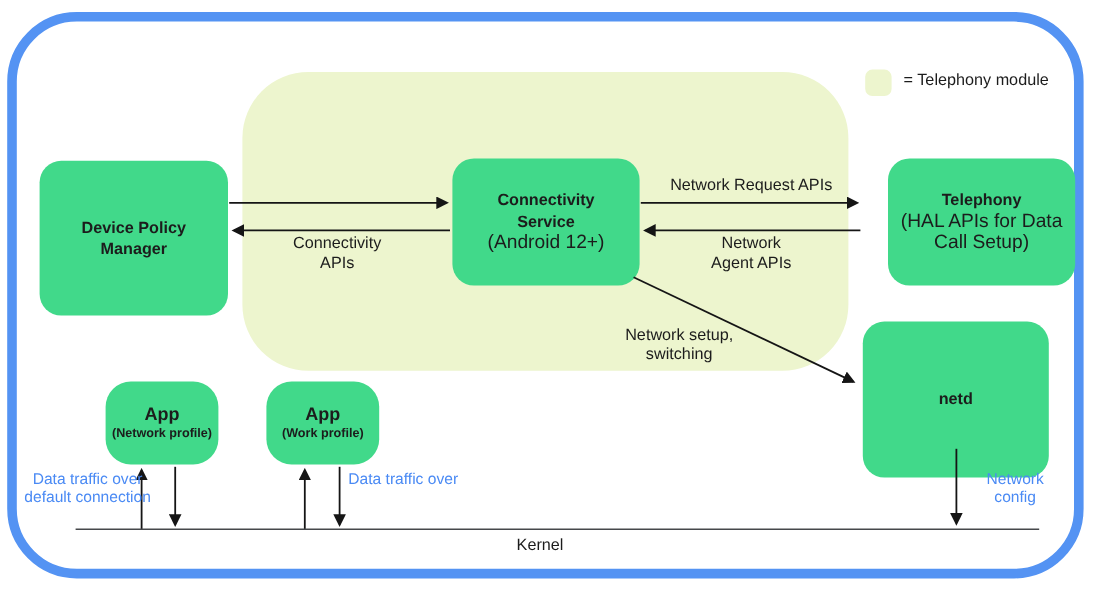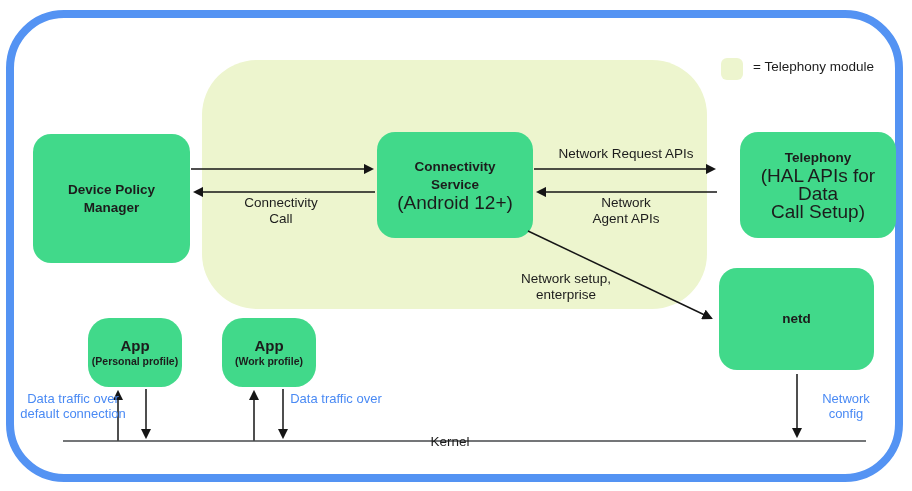--- a/index.html
+++ b/index.html
@@ -14,44 +14,44 @@
   .module-region{
     position:absolute;left:202px;top:60px;width:505px;height:249px;
     background:var(--module-bg,#edf5ce);border-radius:55px;
   }
   .node{
     position:absolute;background:var(--node-green,#41d98a);border-radius:18px;
     display:flex;flex-direction:column;align-items:center;justify-content:center;
     text-align:center;
   }
   .node .t{font-weight:bold;font-size:13.5px;line-height:18px;display:block;}
-  .node .s{font-weight:normal;font-size:19px;line-height:18px;display:block;}
+  .node .s{font-weight:normal;font-size:16px;line-height:18px;display:block;}
   .node.app{border-radius:21px;}
   .node.app .t{font-size:15px;line-height:17px;}
   .node.app .s{font-weight:bold;font-size:10.5px;line-height:14px;}
   #node-dpm{left:33px;top:134px;width:157px;height:129px;}
   #node-connectivity{left:377px;top:132px;width:156px;height:106px;}
   #node-telephony{left:740px;top:132px;width:156px;height:106px;}
-  #node-netd{left:719px;top:268px;width:155px;height:102px;}
+  #node-netd{left:719px;top:268px;width:155px;height:130px;}
   #node-app-personal{left:88px;top:318px;width:94px;height:69px;}
   #node-app-work{left:222px;top:318px;width:94px;height:69px;}
   .lbl{
     position:absolute;transform:translateX(-50%);text-align:center;
     font-size:13.5px;line-height:15.5px;white-space:nowrap;
   }
   .lbl span{display:block;}
   .lbl.blue{color:var(--label-blue,#4a8af4);font-size:13px;line-height:15px;}
   #lbl-connectivity-apis{left:281px;top:195px;}
   #lbl-network-request{left:626px;top:146px;}
   #lbl-network-agent{left:626px;top:195px;}
   #lbl-network-setup{left:566px;top:271px;}
   #lbl-data-default{left:73px;top:391px;}
   #lbl-data-enterprise{left:336px;top:391px;}
   #lbl-network-config{left:846px;top:391px;}
-  #lbl-kernel{left:450px;top:434px;}
+  #lbl-kernel{left:450px;top:446px;}
   .legend-swatch{
     position:absolute;left:721px;top:58px;width:22px;height:22px;
     background:var(--module-bg,#edf5ce);border-radius:6px;
   }
   .legend-label{position:absolute;left:753px;top:59px;font-size:13.5px;line-height:16px;}
   svg.layer{position:absolute;left:0;top:0;pointer-events:none;}
 </style>
 </head>
 <body>
 
@@ -80,21 +80,21 @@
     <span class="s">(HAL APIs for Data</span>
     <span class="s">Call Setup)</span>
   </div>
 
   <div class="node" id="node-netd">
     <span class="t">netd</span>
   </div>
 
   <div class="node app" id="node-app-personal">
     <span class="t">App</span>
-    <span class="s">(Personal profile)</span>
+    <span class="s">(Network profile)</span>
   </div>
 
   <div class="node app" id="node-app-work">
     <span class="t">App</span>
     <span class="s">(Work profile)</span>
   </div>
 
   <svg class="layer" width="912" height="491" viewBox="0 0 912 491">
     <defs>
       <marker id="ah" viewBox="0 0 10 10" refX="8" refY="5" markerWidth="7" markerHeight="7" orient="auto-start-reverse">
@@ -111,35 +111,35 @@
       <line x1="146" y1="389" x2="146" y2="437" marker-end="url(#ah)"></line>
       <line x1="254" y1="441" x2="254" y2="392" marker-end="url(#ah)"></line>
       <line x1="283" y1="389" x2="283" y2="437" marker-end="url(#ah)"></line>
       <line x1="797" y1="374" x2="797" y2="436" marker-end="url(#ah)"></line>
     </g>
     <line x1="63" y1="441" x2="866" y2="441" stroke="#46484b" stroke-width="1.3"></line>
   </svg>
 
   <div class="lbl" id="lbl-connectivity-apis">
     <span>Connectivity</span>
-    <span>Call</span>
+    <span>APIs</span>
   </div>
 
   <div class="lbl" id="lbl-network-request">
     <span>Network Request APIs</span>
   </div>
 
   <div class="lbl" id="lbl-network-agent">
     <span>Network</span>
     <span>Agent APIs</span>
   </div>
 
   <div class="lbl" id="lbl-network-setup">
     <span>Network setup,</span>
-    <span>enterprise</span>
+    <span>switching</span>
   </div>
 
   <div class="lbl blue" id="lbl-data-default">
     <span>Data traffic over</span>
     <span>default connection</span>
   </div>
 
   <div class="lbl blue" id="lbl-data-enterprise">
     <span>Data traffic over</span>
   </div>

